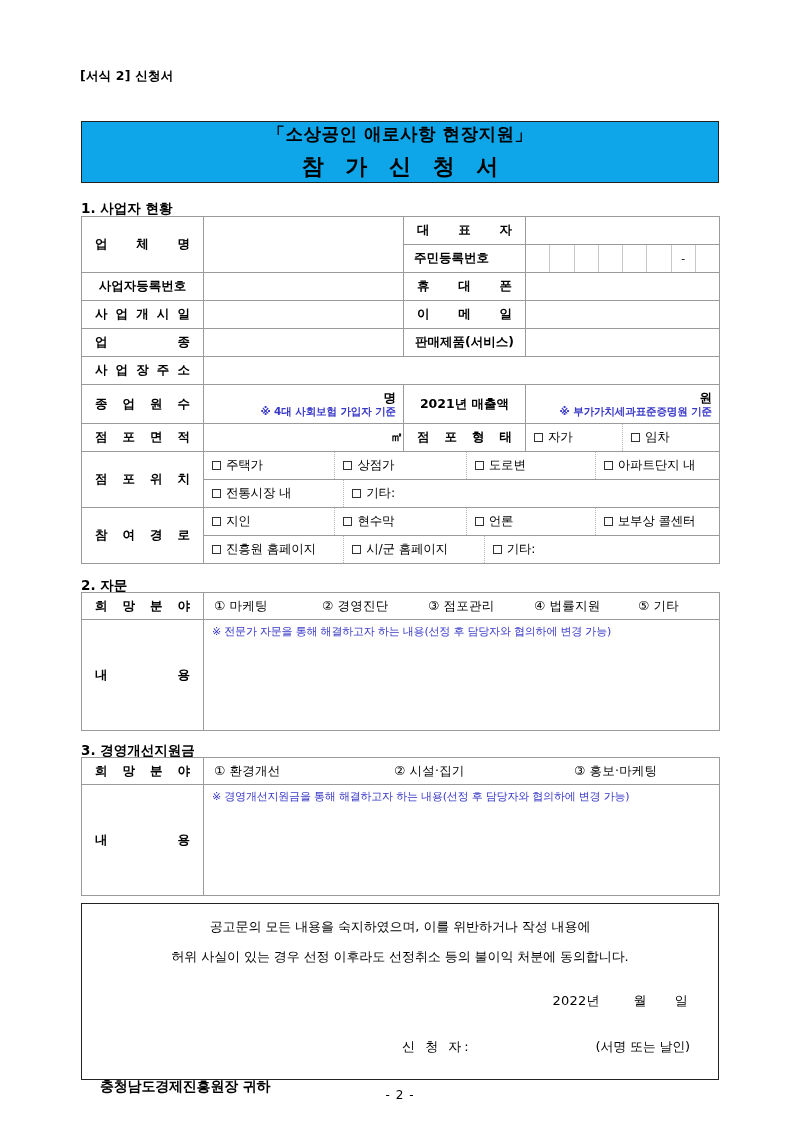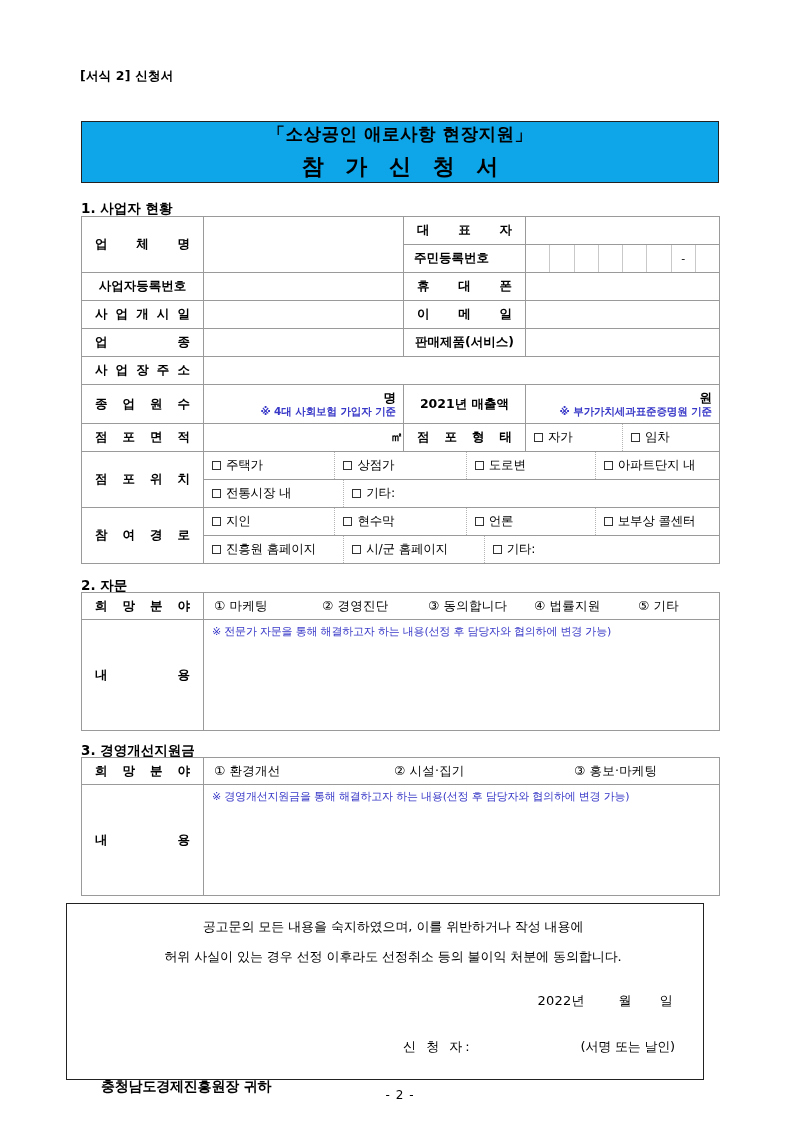--- a/index.html
+++ b/index.html
@@ -238,28 +238,27 @@
   .content-note {
     color: #3838c8;
     font-size: 11px;
     font-weight: 400;
     letter-spacing: -0.2px;
   }
 
   
   .decl-box {
     position: absolute;
-    left: 66px;
+    left: 81px;
     top: 903px;
     width: 638px;
     height: 177px;
     border: 1.6px solid #222;
     box-sizing: border-box;
     background: #fff;
-    padding-left: 16px;
   }
   .decl-l1 {
     text-align: center;
     font-size: 13px;
     margin-top: 14px;
     letter-spacing: -0.1px;
   }
   .decl-l2 {
     text-align: center;
     font-size: 13px;
@@ -464,21 +463,21 @@
 
   <table class="ftab" id="tab2">
     <colgroup>
       <col style="width:122px">
       <col style="width:516px">
     </colgroup>
     <tbody>
       <tr class="opt-row">
         <td class="content-lbl">희 망 분 야</td>
         <td class="opts">
-          <span class="opt-item" style="width:108px">① 마케팅</span><span class="opt-item" style="width:106px">② 경영진단</span><span class="opt-item" style="width:106px">③ 동의합니다</span><span class="opt-item" style="width:104px">④ 법률지원</span><span class="opt-item">⑤ 기타</span>
+          <span class="opt-item" style="width:108px">① 마케팅</span><span class="opt-item" style="width:106px">② 경영진단</span><span class="opt-item" style="width:106px">③ 점포관리</span><span class="opt-item" style="width:104px">④ 법률지원</span><span class="opt-item">⑤ 기타</span>
         </td>
       </tr>
       <tr>
         <td class="content-lbl" style="height:110px">내 용</td>
         <td class="content-cell">
           <div class="content-note">※ 전문가 자문을 통해 해결하고자 하는 내용(선정 후 담당자와 협의하에 변경 가능)</div>
           <div></div>
         </td>
       </tr>
     </tbody>

